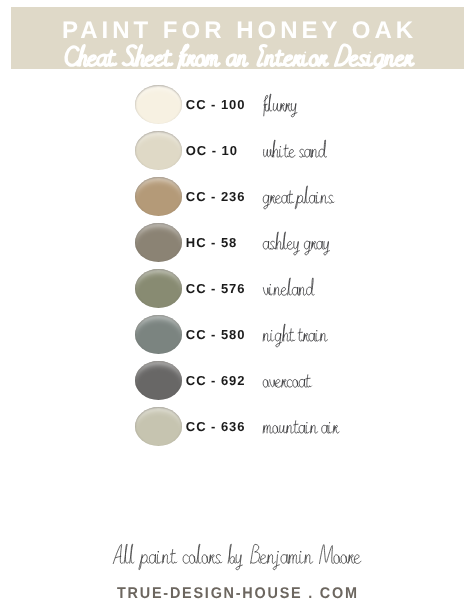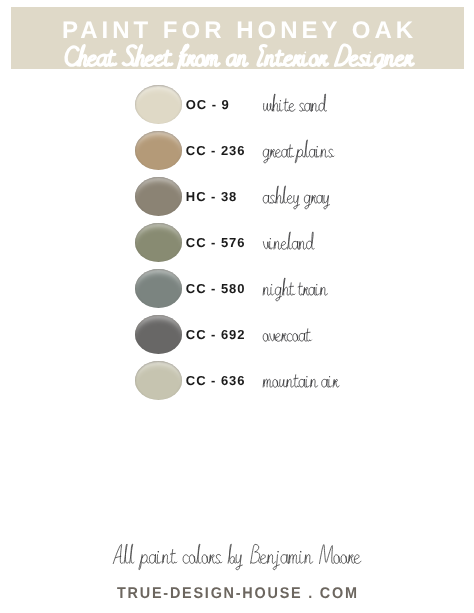--- a/index.html
+++ b/index.html
@@ -104,22 +104,44 @@
               <path d="M 310.60,-4.6 C 311.30,-7.2 312.40,-9.2 313.60,-9.4 C 314.50,-9.5 314.80,-8.6 314.50,-7.8 C 314.10,-7.0 313.30,-6.6 312.60,-6.8"></path>
               <path d="M 312.40,-6.6 C 312.90,-4.2 313.30,-1.6 314.00,-0.6 C 314.80,0.3 316.00,-0.4 316.70,-1.5"></path>
               <circle cx="217.30" cy="-12.80" r="0.85" fill="#FFFFFF" stroke="none"></circle>
               <circle cx="276.40" cy="-12.80" r="0.85" fill="#FFFFFF" stroke="none"></circle>
             </g>
           </svg></span></div>
   </div>
 
   <div id="rows">
       <div class="row">
+        <div class="swatch" style="background:#F7F1E2"></div>
+        <div class="code">CC - 100</div>
+        <div class="sname">
+          <svg width="36.9" height="25.7" viewBox="-1.20 -22 44.42 31" preserveAspectRatio="none" fill="none" stroke="#26262A" stroke-width="0.880" stroke-linecap="round" stroke-linejoin="round">
+            <g>
+              <path d="M 0.90,5.60 C 1.40,0.80 2.00,-7.60 2.50,-13.00 C 2.90,-17.00 3.60,-19.00 4.80,-19.20 C 5.70,-19.35 6.00,-18.00 5.30,-16.70 C 4.40,-15.00 2.80,-13.40 1.30,-12.30"></path>
+              <path d="M 1.00,-7.60 C 1.90,-7.90 3.80,-8.30 5.00,-8.45"></path>
+              <path d="M 3.30,-8.10 C 2.90,-4.70 2.40,-1.40 3.30,-0.50 C 4.10,0.25 5.60,-0.30 6.60,-1.50"></path>
+              <path d="M 6.24,-0.30 C 7.06,-5.40 8.21,-13.43 8.87,-17.18 C 9.36,-19.83 9.69,-20.84 9.36,-20.92 C 8.87,-21.00 8.29,-18.74 8.05,-15.93 C 7.55,-10.78 7.55,-3.60 8.05,-1.60 C 8.46,0.00 9.85,0.24 11.00,-1.20"></path>
+              <path d="M 12.94,-9.40 C 12.45,-6.40 12.12,-3.00 12.78,-1.40 C 13.43,0.16 15.07,-0.40 16.06,-2.60 C 16.88,-4.40 17.37,-7.40 17.53,-9.40 C 17.37,-6.40 16.88,-2.80 17.53,-1.20 C 18.03,0.00 19.34,0.00 20.32,-1.60"></path>
+              <path d="M 20.62,-0.20 C 21.12,-4.00 21.61,-7.80 21.94,-9.40 C 22.02,-8.20 21.94,-5.00 22.02,-2.60"></path>
+              <path d="M 22.02,-4.60 C 22.76,-7.20 23.74,-9.20 24.89,-9.40 C 25.71,-9.50 26.04,-8.60 25.71,-7.80 C 25.38,-7.00 24.56,-6.60 23.90,-6.80"></path>
+              <path d="M 23.74,-6.60 C 24.23,-4.20 24.56,-1.60 25.22,-0.60 C 26.04,0.40 27.18,-0.40 27.84,-1.60"></path>
+              <path d="M 27.15,-0.20 C 27.65,-4.00 28.14,-7.80 28.47,-9.40 C 28.55,-8.20 28.47,-5.00 28.55,-2.60"></path>
+              <path d="M 28.55,-4.60 C 29.29,-7.20 30.27,-9.20 31.42,-9.40 C 32.24,-9.50 32.57,-8.60 32.24,-7.80 C 31.91,-7.00 31.09,-6.60 30.43,-6.80"></path>
+              <path d="M 30.27,-6.60 C 30.76,-4.20 31.09,-1.60 31.75,-0.60 C 32.57,0.40 33.71,-0.40 34.37,-1.60"></path>
+              <path d="M 34.50,-9.40 C 34.01,-6.40 33.85,-3.00 34.67,-1.40 C 35.49,0.16 37.13,-0.60 38.11,-3.00 C 38.93,-5.00 39.42,-7.60 39.59,-9.40 C 39.26,-4.20 38.60,1.76 37.95,4.16 C 37.46,6.08 36.31,7.04 35.00,6.72 C 33.85,6.40 33.68,5.12 34.83,4.32 C 35.98,3.52 38.44,2.56 40.90,1.76"></path>
+            </g>
+          </svg>
+        </div>
+      </div>
+      <div class="row">
         <div class="swatch" style="background:#DFD9C6"></div>
-        <div class="code">OC - 9</div>
+        <div class="code">OC - 10</div>
         <div class="sname">
           <svg width="64.9" height="25.7" viewBox="-1.20 -22 78.14 31" preserveAspectRatio="none" fill="none" stroke="#26262A" stroke-width="0.880" stroke-linecap="round" stroke-linejoin="round">
             <g>
               <path d="M 0.98,-9.40 C 0.49,-6.20 0.49,-2.60 1.31,-1.20 C 2.13,0.16 3.61,-1.00 4.43,-3.40 C 5.08,-5.20 5.41,-7.80 5.41,-9.40 C 5.08,-6.20 4.92,-2.60 5.74,-1.20 C 6.56,0.16 8.04,-1.00 8.86,-3.40 C 9.51,-5.40 9.84,-8.00 9.51,-9.20 C 9.35,-9.80 8.86,-9.60 8.69,-8.60 C 8.36,-6.80 9.02,-3.20 10.00,-1.60 C 10.66,-0.60 11.64,-0.60 12.46,-1.80"></path>
               <path d="M 11.29,-0.30 C 12.11,-5.40 13.26,-13.43 13.91,-17.18 C 14.40,-19.83 14.73,-20.84 14.40,-20.92 C 13.91,-21.00 13.34,-18.74 13.09,-15.93 C 12.60,-10.78 12.60,-4.00 12.93,-0.20"></path>
               <path d="M 12.93,-4.60 C 13.75,-7.60 15.06,-9.80 16.37,-9.60 C 17.52,-9.40 17.68,-7.20 17.36,-4.60 C 17.03,-2.20 16.86,-0.60 17.52,-0.10 C 18.34,0.40 19.49,-0.60 20.14,-1.80"></path>
               <path d="M 20.28,-9.40 C 20.12,-6.20 19.79,-2.60 20.44,-1.00 C 21.10,0.32 22.74,0.00 23.89,-1.80"></path>
               <path d="M 21.10,-12.81 C 21.10,-12.81 21.18,-12.73 21.18,-12.73"></path>
               <path d="M 27.63,-15.00 C 26.97,-9.80 26.15,-3.60 26.65,-1.60 C 27.06,0.00 28.45,0.40 29.60,-0.80"></path>
               <path d="M 25.17,-10.00 C 26.73,-10.45 28.94,-10.85 30.42,-10.85"></path>
@@ -165,21 +187,21 @@
               <path d="M 70.96,-4.80 C 71.61,-7.60 72.92,-9.80 74.24,-9.60 C 75.38,-9.40 75.38,-7.00 75.06,-4.40 C 74.81,-2.20 74.89,-0.60 75.55,-0.10 C 76.37,0.40 77.52,-0.60 78.17,-1.80"></path>
               <path d="M 84.21,-8.60 C 83.39,-9.80 81.26,-10.16 80.11,-9.00 C 78.97,-7.80 79.62,-6.00 80.93,-4.80 C 82.25,-3.60 83.39,-2.60 82.90,-1.20 C 82.41,0.16 80.44,0.32 79.13,-0.80"></path>
               <path d="M 82.90,-1.60 C 83.72,-0.60 84.87,-0.20 85.69,-1.40"></path>
               <circle cx="65.41" cy="-12.65" r="0.75" fill="#26262A" stroke="none"></circle>
             </g>
           </svg>
         </div>
       </div>
       <div class="row">
         <div class="swatch" style="background:#8B8374"></div>
-        <div class="code">HC - 38</div>
+        <div class="code">HC - 58</div>
         <div class="sname">
           <svg width="69.4" height="25.7" viewBox="-1.20 -22 83.66 31" preserveAspectRatio="none" fill="none" stroke="#26262A" stroke-width="0.880" stroke-linecap="round" stroke-linejoin="round">
             <g>
               <path d="M 6.00,-8.60 C 5.00,-9.90 2.40,-10.00 1.10,-8.20 C -0.20,-6.40 -0.10,-2.40 1.50,-0.80 C 3.00,0.60 5.20,-0.40 6.00,-2.60 C 6.50,-4.10 6.70,-6.80 6.80,-9.40"></path>
               <path d="M 6.80,-9.40 C 6.60,-6.10 6.30,-2.50 6.90,-1.10 C 7.40,0.00 8.60,0.35 9.60,-0.70"></path>
               <path d="M 14.05,-8.60 C 13.23,-9.80 11.10,-10.16 9.95,-9.00 C 8.81,-7.80 9.46,-6.00 10.77,-4.80 C 12.09,-3.60 13.23,-2.60 12.74,-1.20 C 12.25,0.16 10.28,0.32 8.97,-0.80"></path>
               <path d="M 12.74,-1.60 C 13.56,-0.60 14.71,-0.20 15.53,-1.40"></path>
               <path d="M 15.18,-0.30 C 16.00,-5.40 17.15,-13.43 17.80,-17.18 C 18.29,-19.83 18.62,-20.84 18.29,-20.92 C 17.80,-21.00 17.23,-18.74 16.98,-15.93 C 16.49,-10.78 16.49,-4.00 16.82,-0.20"></path>
               <path d="M 16.82,-4.60 C 17.64,-7.60 18.95,-9.80 20.26,-9.60 C 21.41,-9.40 21.57,-7.20 21.25,-4.60 C 20.92,-2.20 20.75,-0.60 21.41,-0.10 C 22.23,0.40 23.38,-0.60 24.03,-1.80"></path>
               <path d="M 23.84,-0.30 C 24.66,-5.40 25.81,-13.43 26.47,-17.18 C 26.96,-19.83 27.29,-20.84 26.96,-20.92 C 26.47,-21.00 25.89,-18.74 25.65,-15.93 C 25.15,-10.78 25.15,-3.60 25.65,-1.60 C 26.06,0.00 27.45,0.24 28.60,-1.20"></path>

